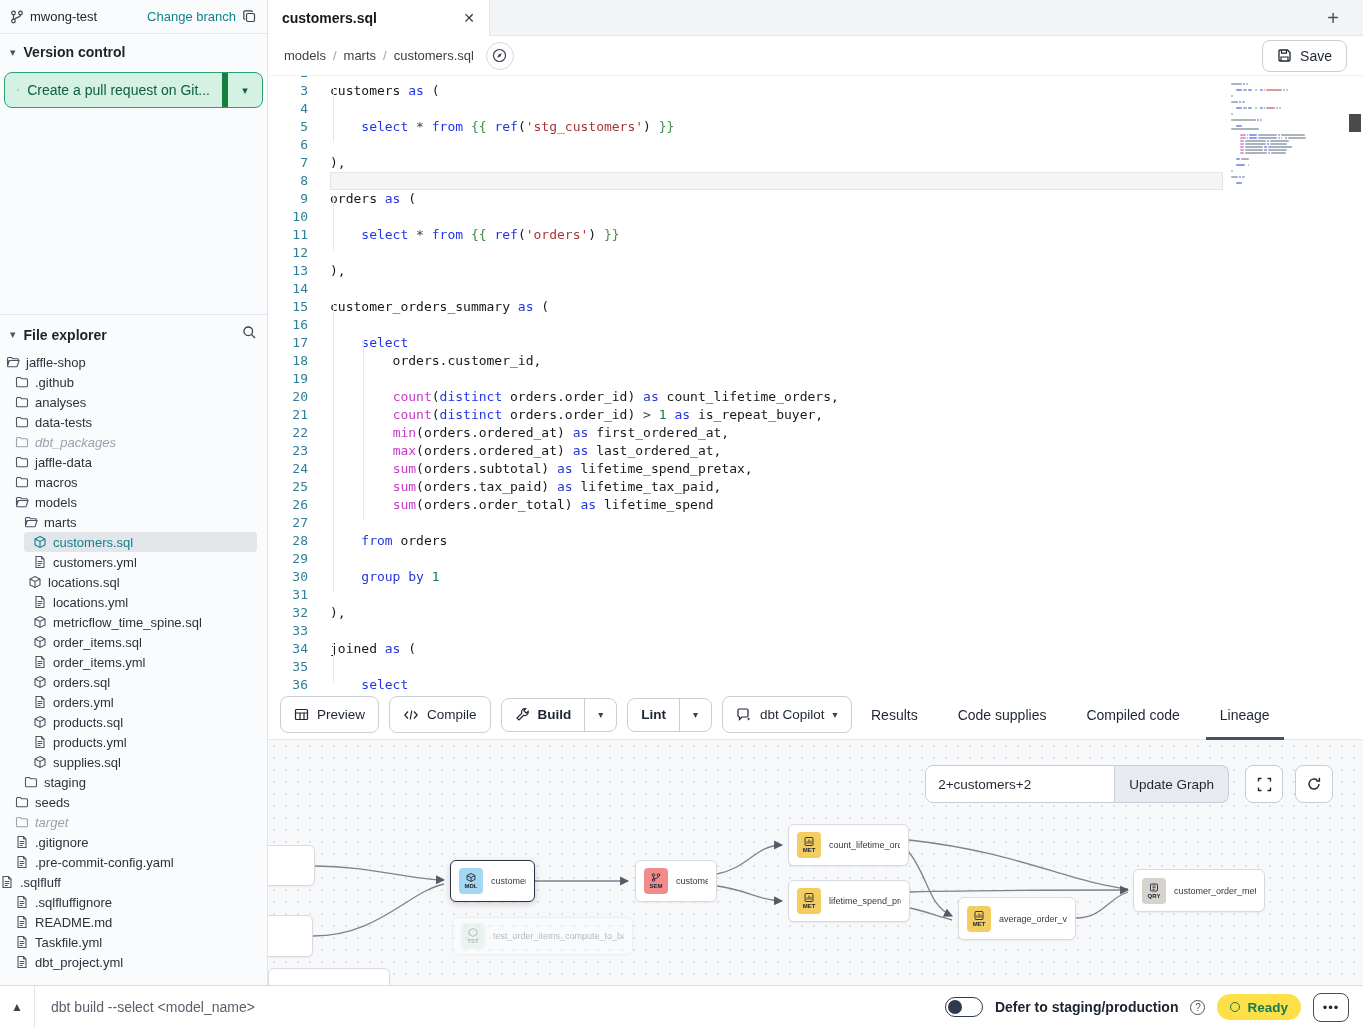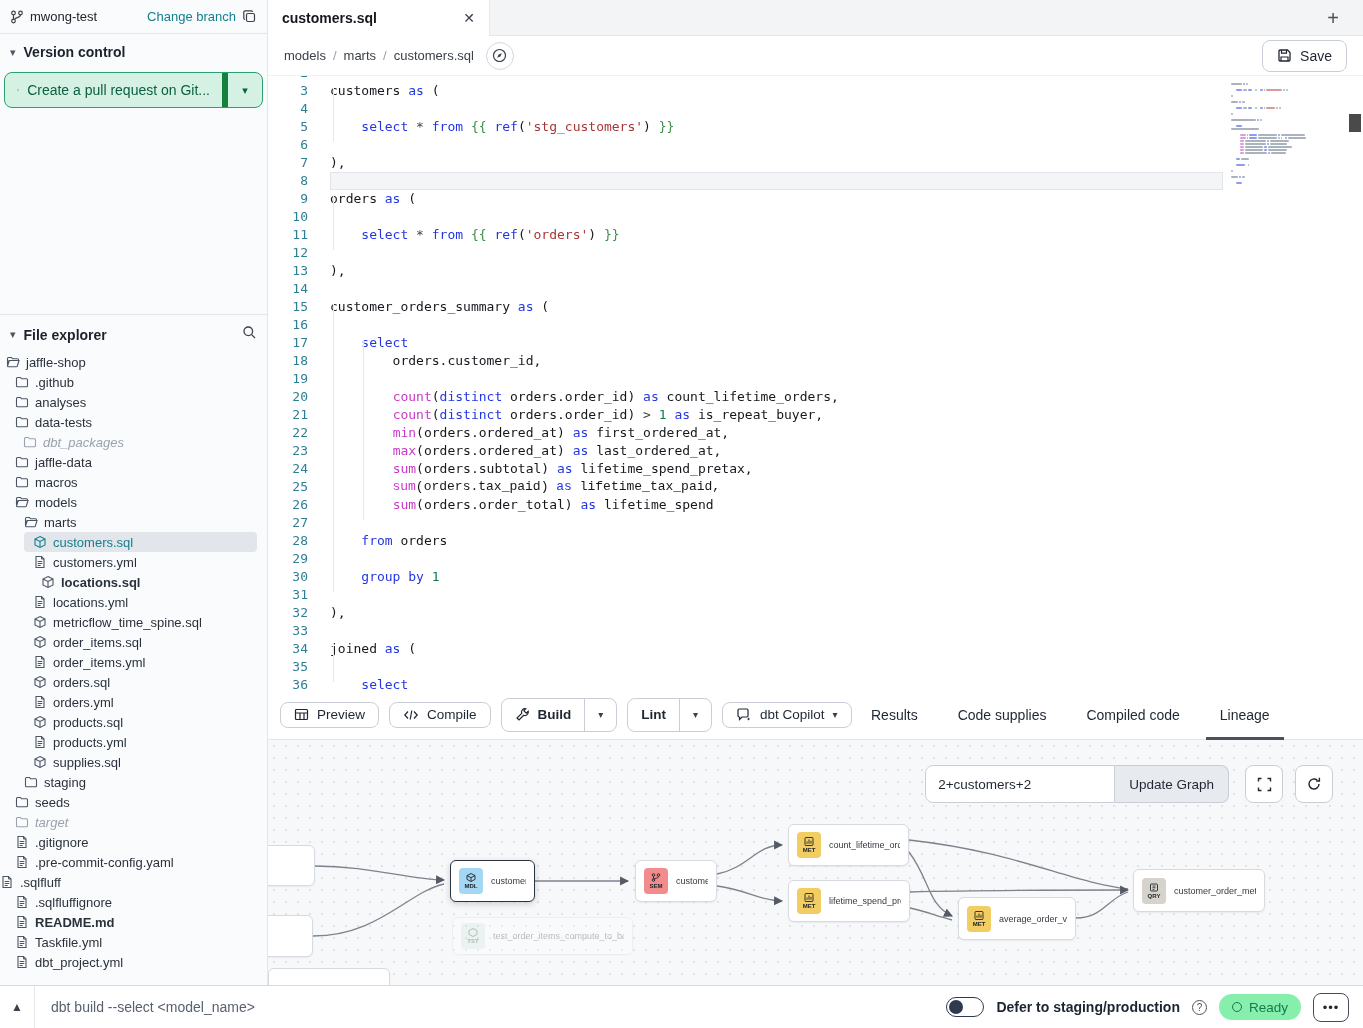--- a/index.html
+++ b/index.html
@@ -58,21 +58,21 @@
   .hl-line { position:absolute; left:62px; right:140px; top:0; height:18px; background:#f4f5f7; border:1px solid #e1e4e8; }
   .guide { position:absolute; width:1px; background:#e5e8ec; }
   .minimap { position:absolute; right:48px; top:4px; width:84px; }
   .mm-line { height:2px; margin-bottom:1px; display:flex; gap:1px; }
   .mm-seg { height:2px; border-radius:1px; }
   .vscroll { position:absolute; right:2px; top:0; bottom:0; width:12px; }
   .vthumb { position:absolute; right:0; top:38px; width:12px; height:18px; background:#4a4a4a; }
 
   
   .toolrow { position:absolute; left:0; right:0; top:690px; height:50px; background:#fff; border-bottom:1px solid #e3e6ea; display:flex; align-items:center; padding:0 12px; gap:10px; }
-  .tbtn { height:26px; border:1px solid #c9ced6; border-radius:8px; background:#fff; display:flex; align-items:center; gap:8px; padding:0 13px; font-size:13.5px; color:#1f2733; cursor:pointer; }
+  .tbtn { height:37px; border:1px solid #c9ced6; border-radius:8px; background:#fff; display:flex; align-items:center; gap:8px; padding:0 13px; font-size:13.5px; color:#1f2733; cursor:pointer; }
   .tgroup { height:34px; border:1px solid #c9ced6; border-radius:8px; background:#fff; display:flex; align-items:stretch; overflow:hidden; }
   .tgroup .g-main { display:flex; align-items:center; gap:8px; padding:0 13px; font-size:13.5px; cursor:pointer;font-weight:bold; }
   .tgroup .g-caret { width:32px; display:flex; align-items:center; justify-content:center; border-left:1px solid #c9ced6; font-size:10px; color:#3a414b; cursor:pointer; }
   .paneltabs { position:absolute; left:603px; top:0; height:50px; display:flex; gap:40px; align-items:center; }
   .ptab { position:relative; height:50px; display:flex; align-items:center; font-size:14px; color:#1f2733; cursor:pointer; }
   .ptab.active::after { content:""; position:absolute; left:-14px; right:-14px; bottom:0; height:3px; background:#4a5160; }
 
   
   .lineage { position:absolute; left:0; right:0; top:740px; height:245px; background:#f7f8fa;
     background-image:radial-gradient(circle, #dfe3e8 1px, transparent 1px); background-size:12px 12px; overflow:hidden; }
@@ -95,21 +95,21 @@
   
   .statusbar { position:absolute; left:0; right:0; bottom:0; height:43px; background:#fff; border-top:1px solid #d8dce1; display:flex; align-items:center; }
   .sb-caret { width:34px; text-align:center; color:#3a414b; font-size:12px; cursor:pointer; }
   .sb-div { width:1px; height:43px; background:#e3e6ea; }
   .sb-cmd { margin-left:16px; font-size:14px; color:#58616e; }
   .sb-right { margin-left:auto; display:flex; align-items:center; gap:12px; padding-right:14px; }
   .toggle { width:38px; height:20px; border:1.5px solid #2e3a4e; border-radius:10px; position:relative; background:#fff; cursor:pointer; }
   .toggle .knob { position:absolute; left:2px; top:1.5px; width:14px; height:14px; border-radius:50%; background:#2e3a4e; }
   .defer-label { font-size:14px; font-weight:bold; color:#1b2430; }
   .help-ic { width:15px; height:15px; border:1px solid #4a5563; border-radius:50%; font-size:10px; color:#4a5563; display:flex; align-items:center; justify-content:center; }
-  .ready-pill { height:26px; border-radius:13px; background:#86efac; color:#137a52; font-size:13.5px; display:flex; align-items:center; gap:7px; padding:0 13px; }
+  .ready-pill { height:26px; border-radius:13px; background:#fde047; color:#137a52; font-size:13.5px; display:flex; align-items:center; gap:7px; padding:0 13px;font-weight:bold; }
   .ready-dot { width:10px; height:10px; border:1.5px solid #137a52; border-radius:50%; }
   .dots-btn { width:36px; height:29px; border:1px solid #454c59; border-radius:8px; background:#fff; font-size:13px; letter-spacing:1px; color:#20262e; cursor:pointer; }
 </style>
 </head>
 <body>
 
 <div class="app">
 
   <aside class="sidebar">
     <div class="branch-row">
@@ -182,21 +182,21 @@
           <span>analyses</span>
         </div>
         <div class="tree-row" style="padding-left: 15px;">
           <span class="t-ic">
             <svg width="14" height="14" viewBox="0 0 14 14">
               <path d="M1.5 3.5Q1.5 2.5 2.5 2.5h3l1 1.3h5Q12.5 3.8 12.5 4.8v6Q12.5 11.8 11.5 11.8h-9Q1.5 11.8 1.5 10.8z" fill="none" stroke="#4b5563" stroke-width="1.1"></path>
             </svg>
           </span>
           <span>data-tests</span>
         </div>
-        <div class="tree-row dim" style="padding-left: 15px; margin-left: 8px;">
+        <div class="tree-row dim" style="padding-left: 15px;">
           <span class="t-ic">
             <svg width="14" height="14" viewBox="0 0 14 14">
               <path d="M1.5 3.5Q1.5 2.5 2.5 2.5h3l1 1.3h5Q12.5 3.8 12.5 4.8v6Q12.5 11.8 11.5 11.8h-9Q1.5 11.8 1.5 10.8z" fill="none" stroke="#9aa2ad" stroke-width="1.1"></path>
             </svg>
           </span>
           <span>dbt_packages</span>
         </div>
         <div class="tree-row" style="padding-left: 15px;">
           <span class="t-ic">
             <svg width="14" height="14" viewBox="0 0 14 14">
@@ -242,21 +242,21 @@
         </div>
         <div class="tree-row" style="padding-left: 33px;">
           <span class="t-ic">
             <svg width="14" height="14" viewBox="0 0 14 14">
               <path d="M3 1.5h5.5L11 4v8.5H3z" fill="none" stroke="#4b5563" stroke-width="1.1"></path>
               <path d="M8.5 1.5V4H11M4.7 6.5h4.6M4.7 8.5h4.6M4.7 10.5h3" fill="none" stroke="#4b5563" stroke-width="1"></path>
             </svg>
           </span>
           <span>customers.yml</span>
         </div>
-        <div class="tree-row" style="padding-left: 41px; font-weight: bold;">
+        <div class="tree-row" style="padding-left: 28px;">
           <span class="t-ic">
             <svg width="14" height="14" viewBox="0 0 14 14">
               <path d="M7 1.5 12 4v6L7 12.5 2 10V4z" fill="none" stroke="#4b5563" stroke-width="1.1"></path>
               <path d="M2 4 7 6.5 12 4M7 6.5v6" fill="none" stroke="#4b5563" stroke-width="1.1"></path>
             </svg>
           </span>
           <span>locations.sql</span>
         </div>
         <div class="tree-row" style="padding-left: 33px;">
           <span class="t-ic">
@@ -392,21 +392,21 @@
         </div>
         <div class="tree-row" style="padding-left: 15px;">
           <span class="t-ic">
             <svg width="14" height="14" viewBox="0 0 14 14">
               <path d="M3 1.5h5.5L11 4v8.5H3z" fill="none" stroke="#4b5563" stroke-width="1.1"></path>
               <path d="M8.5 1.5V4H11M4.7 6.5h4.6M4.7 8.5h4.6M4.7 10.5h3" fill="none" stroke="#4b5563" stroke-width="1"></path>
             </svg>
           </span>
           <span>.sqlfluffignore</span>
         </div>
-        <div class="tree-row" style="padding-left: 15px; font-weight: bold;">
+        <div class="tree-row" style="padding-left: 15px;">
           <span class="t-ic">
             <svg width="14" height="14" viewBox="0 0 14 14">
               <path d="M3 1.5h5.5L11 4v8.5H3z" fill="none" stroke="#4b5563" stroke-width="1.1"></path>
               <path d="M8.5 1.5V4H11M4.7 6.5h4.6M4.7 8.5h4.6M4.7 10.5h3" fill="none" stroke="#4b5563" stroke-width="1"></path>
             </svg>
           </span>
           <span>README.md</span>
         </div>
         <div class="tree-row" style="padding-left: 15px;">
           <span class="t-ic">
@@ -477,21 +477,21 @@
           <div class="code-line"><span class="gutter">15</span><span style="position: relative;"><span class="ltext">customer_orders_summary </span><span class="tok-kw">as</span><span class="ltext"> (</span></span></div>
           <div class="code-line"><span class="gutter">16</span><span style="position: relative;"></span></div>
           <div class="code-line"><span class="gutter">17</span><span style="position: relative;"><span class="ltext">    </span><span class="tok-kw">select</span></span></div>
           <div class="code-line"><span class="gutter">18</span><span style="position: relative;"><span class="ltext">        orders.customer_id,</span></span></div>
           <div class="code-line"><span class="gutter">19</span><span style="position: relative;"></span></div>
           <div class="code-line"><span class="gutter">20</span><span style="position: relative;"><span class="ltext">        </span><span class="tok-fn">count</span><span class="ltext">(</span><span class="tok-kw">distinct</span><span class="ltext"> orders.order_id) </span><span class="tok-kw">as</span><span class="ltext"> count_lifetime_orders,</span></span></div>
           <div class="code-line"><span class="gutter">21</span><span style="position: relative;"><span class="ltext">        </span><span class="tok-fn">count</span><span class="ltext">(</span><span class="tok-kw">distinct</span><span class="ltext"> orders.order_id) </span><span class="tok-op">&gt; </span><span class="tok-num">1</span><span class="ltext"> </span><span class="tok-kw">as</span><span class="ltext"> is_repeat_buyer,</span></span></div>
           <div class="code-line"><span class="gutter">22</span><span style="position: relative;"><span class="ltext">        </span><span class="tok-fn">min</span><span class="ltext">(orders.ordered_at) </span><span class="tok-kw">as</span><span class="ltext"> first_ordered_at,</span></span></div>
           <div class="code-line"><span class="gutter">23</span><span style="position: relative;"><span class="ltext">        </span><span class="tok-fn">max</span><span class="ltext">(orders.ordered_at) </span><span class="tok-kw">as</span><span class="ltext"> last_ordered_at,</span></span></div>
           <div class="code-line"><span class="gutter">24</span><span style="position: relative;"><span class="ltext">        </span><span class="tok-fn">sum</span><span class="ltext">(orders.subtotal) </span><span class="tok-kw">as</span><span class="ltext"> lifetime_spend_pretax,</span></span></div>
-          <div class="code-line"><span class="gutter">25</span><span style="position: relative; font-family: Liberation Mono, monospace;"><span class="ltext">        </span><span class="tok-fn">sum</span><span class="ltext">(orders.tax_paid) </span><span class="tok-kw">as</span><span class="ltext"> lifetime_tax_paid,</span></span></div>
+          <div class="code-line"><span class="gutter">25</span><span style="position: relative;"><span class="ltext">        </span><span class="tok-fn">sum</span><span class="ltext">(orders.tax_paid) </span><span class="tok-kw">as</span><span class="ltext"> lifetime_tax_paid,</span></span></div>
           <div class="code-line"><span class="gutter">26</span><span style="position: relative;"><span class="ltext">        </span><span class="tok-fn">sum</span><span class="ltext">(orders.order_total) </span><span class="tok-kw">as</span><span class="ltext"> lifetime_spend</span></span></div>
           <div class="code-line"><span class="gutter">27</span><span style="position: relative;"></span></div>
           <div class="code-line"><span class="gutter">28</span><span style="position: relative;"><span class="ltext">    </span><span class="tok-kw">from</span><span class="ltext"> orders</span></span></div>
           <div class="code-line"><span class="gutter">29</span><span style="position: relative;"></span></div>
           <div class="code-line"><span class="gutter">30</span><span style="position: relative;"><span class="ltext">    </span><span class="tok-kw">group by</span><span class="ltext"> </span><span class="tok-num">1</span></span></div>
           <div class="code-line"><span class="gutter">31</span><span style="position: relative;"></span></div>
           <div class="code-line"><span class="gutter">32</span><span style="position: relative;"><span class="ltext">),</span></span></div>
           <div class="code-line"><span class="gutter">33</span><span style="position: relative;"></span></div>
           <div class="code-line"><span class="gutter">34</span><span style="position: relative;"><span class="ltext">joined </span><span class="tok-kw">as</span><span class="ltext"> (</span></span></div>
           <div class="code-line"><span class="gutter">35</span><span style="position: relative;"></span></div>

